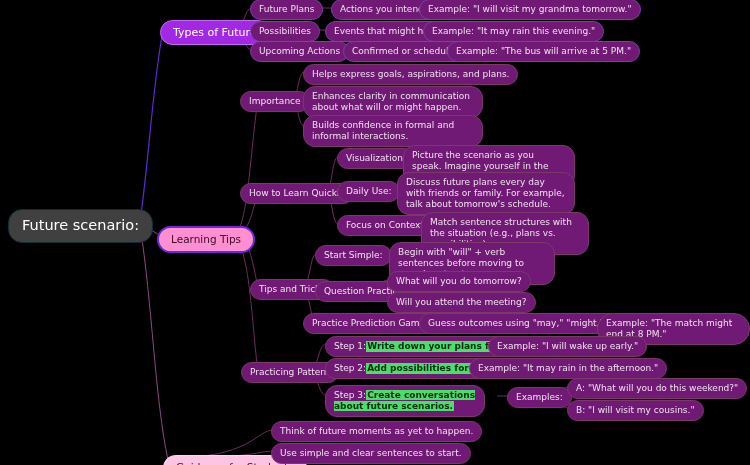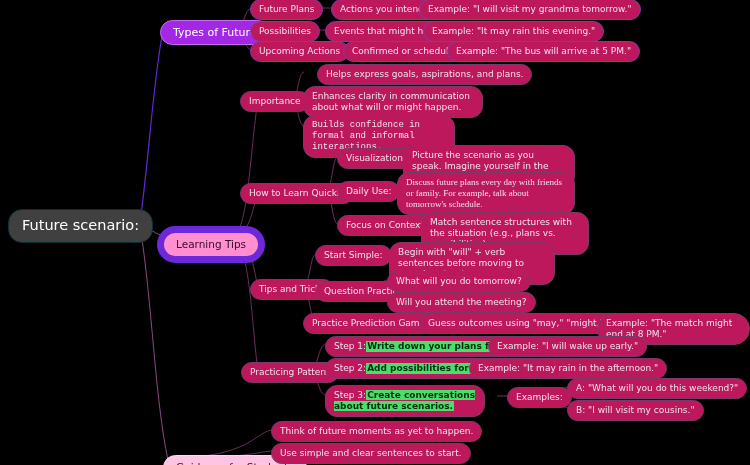--- a/index.html
+++ b/index.html
@@ -34,35 +34,35 @@
     background:#a328e6;
     color:#ffffff;
     border:1px solid #c46cf0;
     font-size:11px;
     padding:5px 12px;
   }
   
   .n-l1-pink{
     background:#ff8fd0;
     color:#3a0b28;
-    border:7px solid #6d28d9;
+    border:2px solid #6d28d9;
     font-size:10.5px;
     padding:5px 12px;
   }
   
   .n-l1-pale{
     background:#ffc4e4;
     color:#4a1030;
     border:1px solid #ffd8ee;
     font-size:10.5px;
     padding:5px 12px;
   }
   
   .n-out{
-    background:#be185d;
+    background:#701a75;
     border:1px solid #7a3a68;
     color:#efe2ec;
     font-size:9px;
     padding:4px 8px;
     border-radius:999px;
   }
   .n-out.purpleline{border-color:#7b3fa8;}
   .n-out.rect{border-radius:12px;}
 
   .hl{background:#49e06a;color:#0c2a12;font-weight:bold;padding:0 1px;}
@@ -167,43 +167,43 @@
     <span class="txt">Example: "The bus will arrive at 5 PM."</span>
   </div>
 
   <div class="node n-l1-pink" style="left:157px;top:226px;">
     <span class="txt">Learning Tips</span>
   </div>
 
   <div class="node n-out" style="left:240px;top:91px;">
     <span class="txt">Importance</span>
   </div>
-  <div class="node n-out" style="left:303px;top:64px;margin-left:14px;">
+  <div class="node n-out" style="left:303px;top:64px;">
     <span class="txt">Helps express goals, aspirations, and plans.</span>
   </div>
   <div class="node n-out rect" style="left:303px;top:86px;width:180px;">
     <span class="txt">Enhances clarity in communication about what will or might happen.</span>
   </div>
-  <div class="node n-out rect" style="left:303px;top:115px;width:152px;font-family:Liberation Mono, monospace;">
+  <div class="node n-out rect" style="left:303px;top:115px;width:180px;">
     <span class="txt">Builds confidence in formal and informal interactions.</span>
   </div>
 
   <div class="node n-out" style="left:240px;top:183px;">
     <span class="txt">How to Learn Quickly</span>
   </div>
   <div class="node n-out" style="left:337px;top:148px;">
     <span class="txt">Visualization:</span>
   </div>
   <div class="node n-out rect" style="left:403px;top:145px;width:172px;">
     <span class="txt">Picture the scenario as you speak. Imagine yourself in the future moment.</span>
   </div>
   <div class="node n-out" style="left:337px;top:181px;text-align:right;">
     <span class="txt">Daily Use:</span>
   </div>
-  <div class="node n-out rect" style="left:397px;top:172px;width:178px;font-family:Liberation Serif, serif;">
+  <div class="node n-out rect" style="left:397px;top:172px;width:178px;">
     <span class="txt">Discuss future plans every day with friends or family. For example, talk about tomorrow's schedule.</span>
   </div>
   <div class="node n-out" style="left:337px;top:215px;">
     <span class="txt">Focus on Context:</span>
   </div>
   <div class="node n-out rect" style="left:421px;top:212px;width:168px;">
     <span class="txt">Match sentence structures with the situation (e.g., plans vs. possibilities).</span>
   </div>
 
   <div class="node n-out" style="left:250px;top:279px;">

